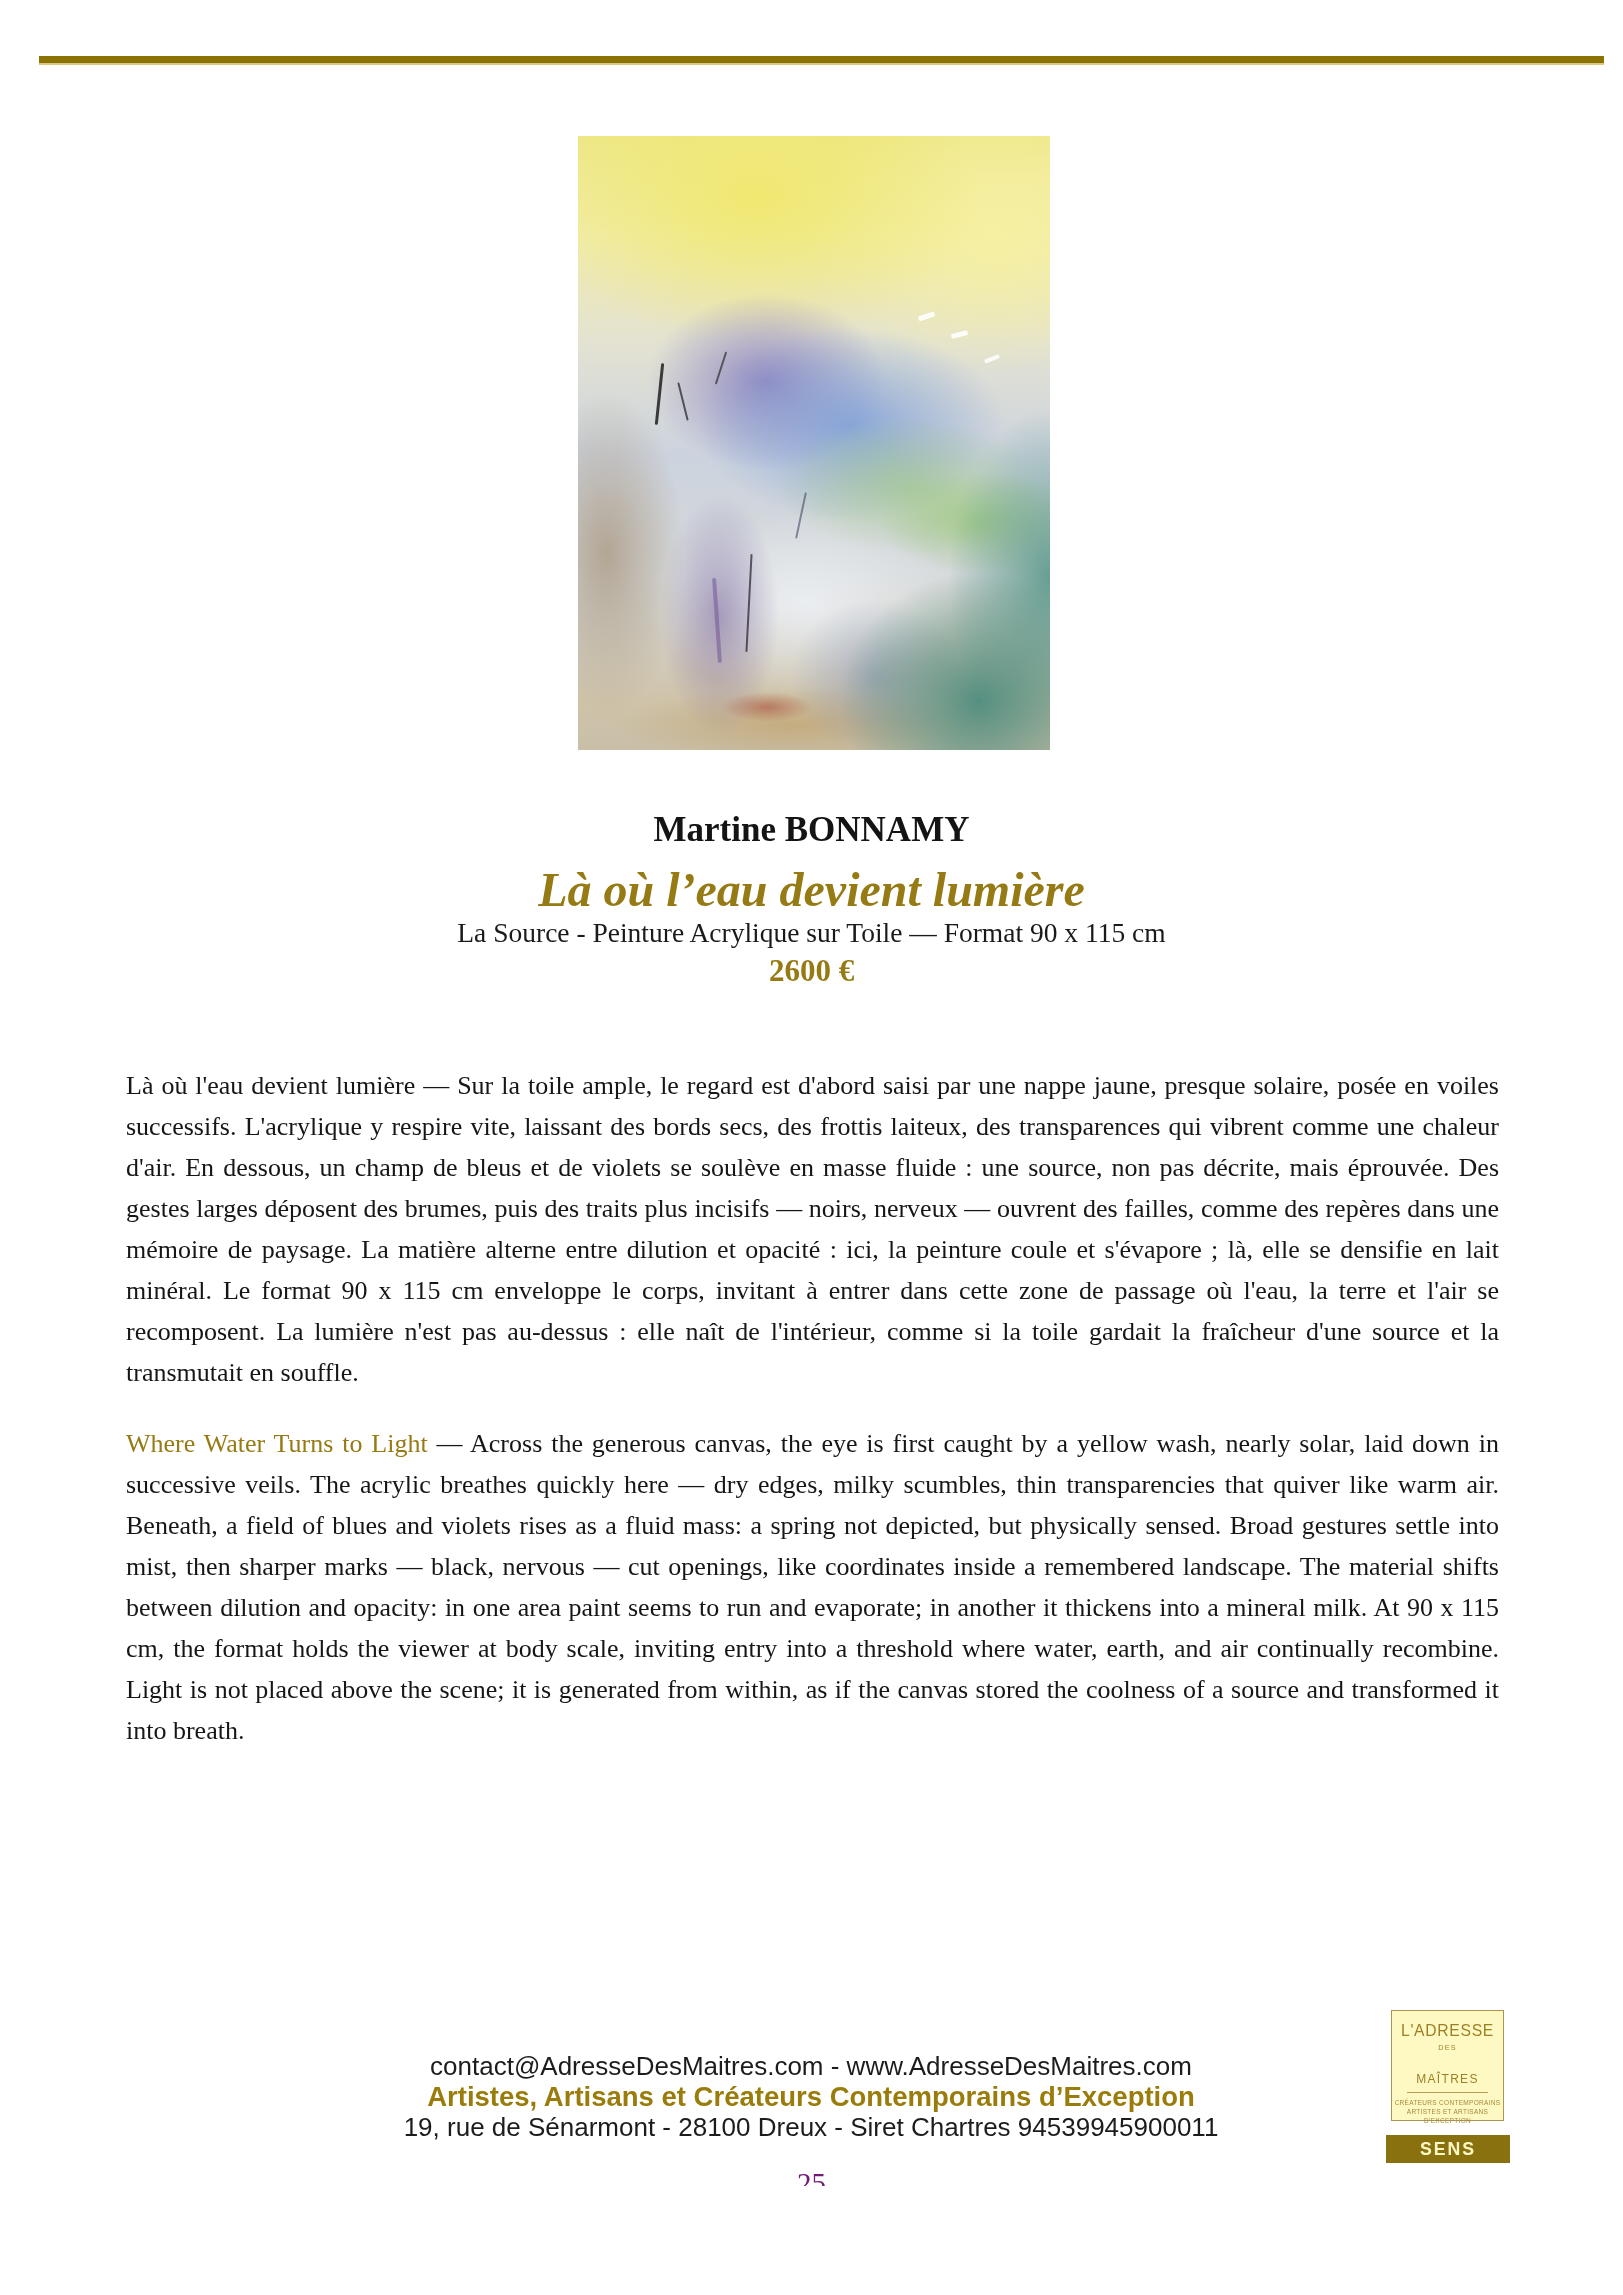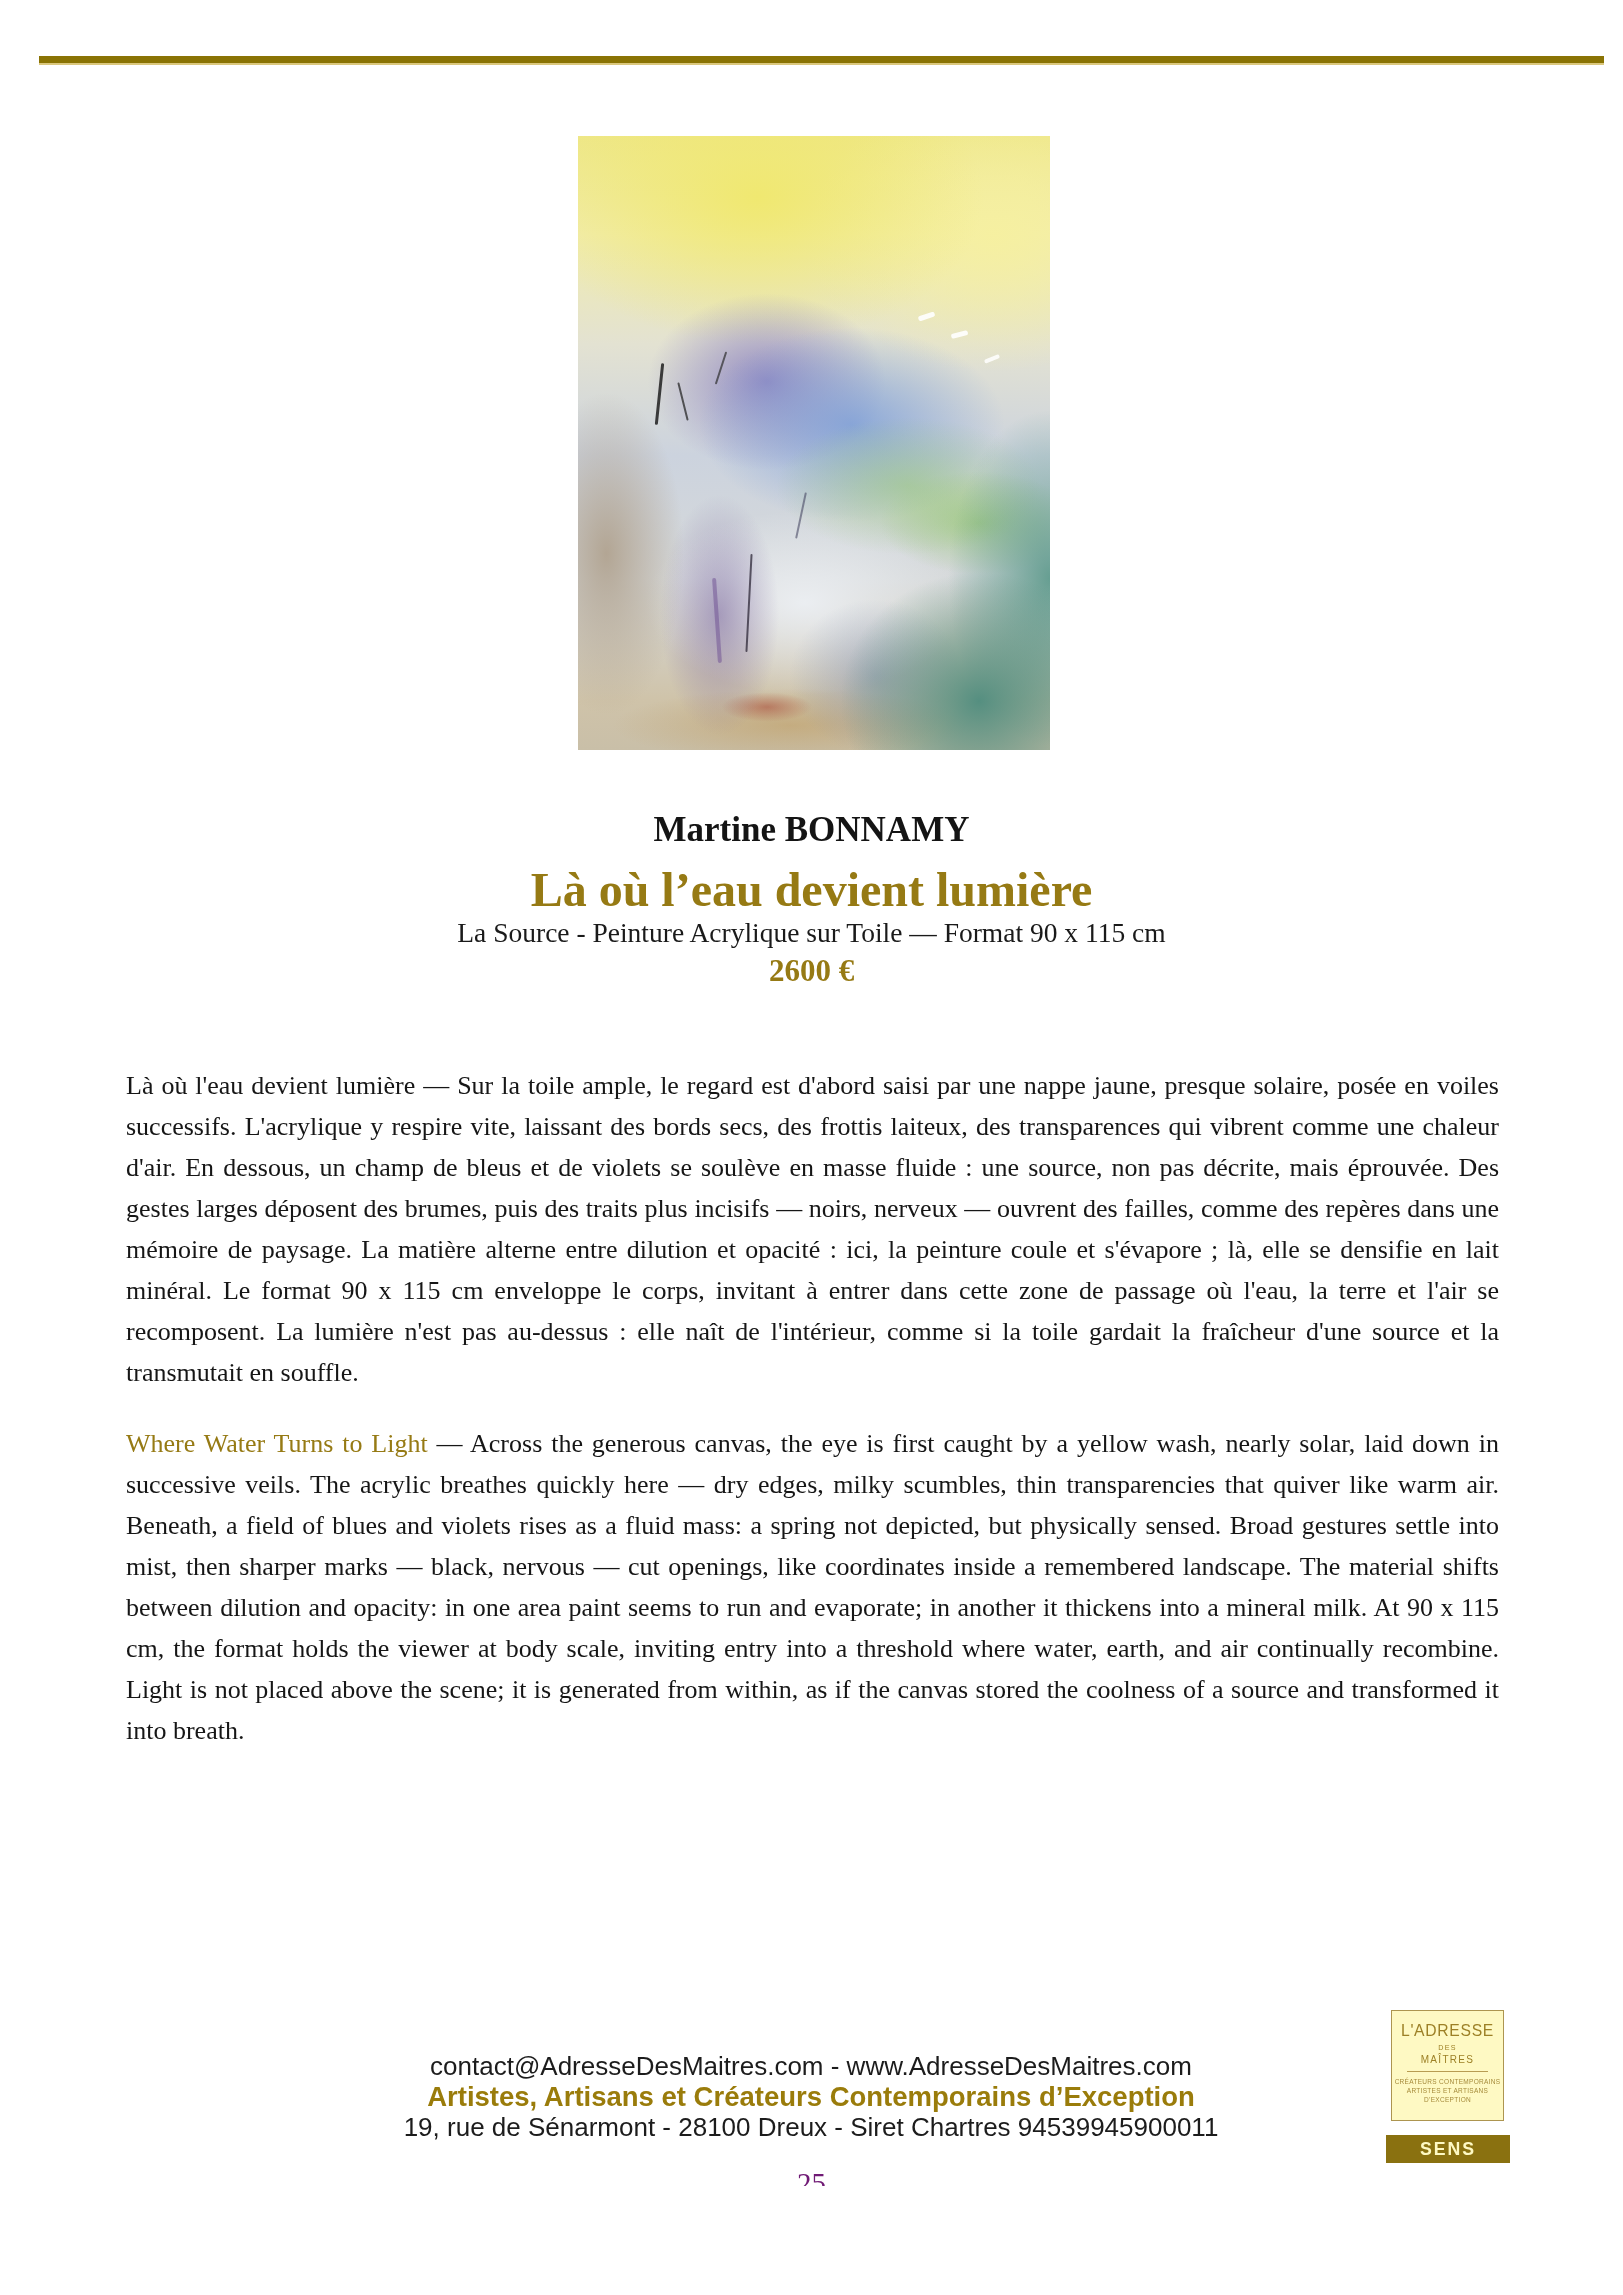--- a/index.html
+++ b/index.html
@@ -59,21 +59,21 @@
   .s8 { left: 79%; top: 32%; width: 17px; height: 4.6px;  background: rgba(255,255,255,0.9); transform: rotate(-14deg); }
   .s9 { left: 86%; top: 36%; width: 15.7px; height: 3.9px;  background: rgba(255,255,255,0.85); transform: rotate(-22deg); }
 
   
   .artist-name {
     position: absolute; left: 0; top: 810px; width: 100%;
     text-align: center; font-size: 35px; font-weight: bold; color: #141414;
   }
   .artwork-title {
     position: absolute; left: 0; top: 862px; width: 100%;
-    text-align: center; font-size: 48px; font-weight: bold; color: #967a14;
+    text-align: center; font-size: 48px; font-weight: bold; color: #967a14; font-style: italic;
   }
   .artwork-details {
     position: absolute; left: 0; top: 917px; width: 100%;
     text-align: center; font-size: 27.5px; color: #1a1a1a;
   }
   .artwork-price {
     position: absolute; left: 0; top: 953px; width: 100%;
     text-align: center; font-size: 31px; font-weight: bold; color: #967a14;
   }
 
@@ -106,21 +106,21 @@
   
   .logo-box {
     position: absolute; left: 1391px; top: 2010px;
     width: 113px; height: 111px;
     border: 1.3px solid #ad9550; background: #fef9c3;
     box-sizing: border-box; text-align: center;
     font-family: Liberation Sans, sans-serif; color: #9d8026;
   }
   .logo-name-top { margin-top: 10.5px; font-size: 15.7px; letter-spacing: 0.7px; }
   .logo-name-mid { margin-top: 3.3px; font-size: 7.2px; letter-spacing: 1.3px; }
-  .logo-name-bottom { margin-top: 2px; font-size: 10px; letter-spacing: 1.3px; }
+  .logo-name-bottom { margin-top: 20px; font-size: 12px; letter-spacing: 1.3px; }
   .logo-divider { width: 81px; height: 0.7px; background: #b89c52; margin: 5.9px auto 5.2px auto; }
   .logo-sub { font-size: 6.5px; line-height: 9.2px; letter-spacing: 0.3px; color: #a58a3a; }
   .sens-badge {
     position: absolute; left: 1386px; top: 2135px;
     width: 124px; height: 28px;
     background: #8a7110; color: #fef9c3;
     font-family: "Liberation Sans", sans-serif;
     font-weight: bold; font-size: 17.7px; letter-spacing: 2px;
     display: flex; align-items: center; justify-content: center;
   }

